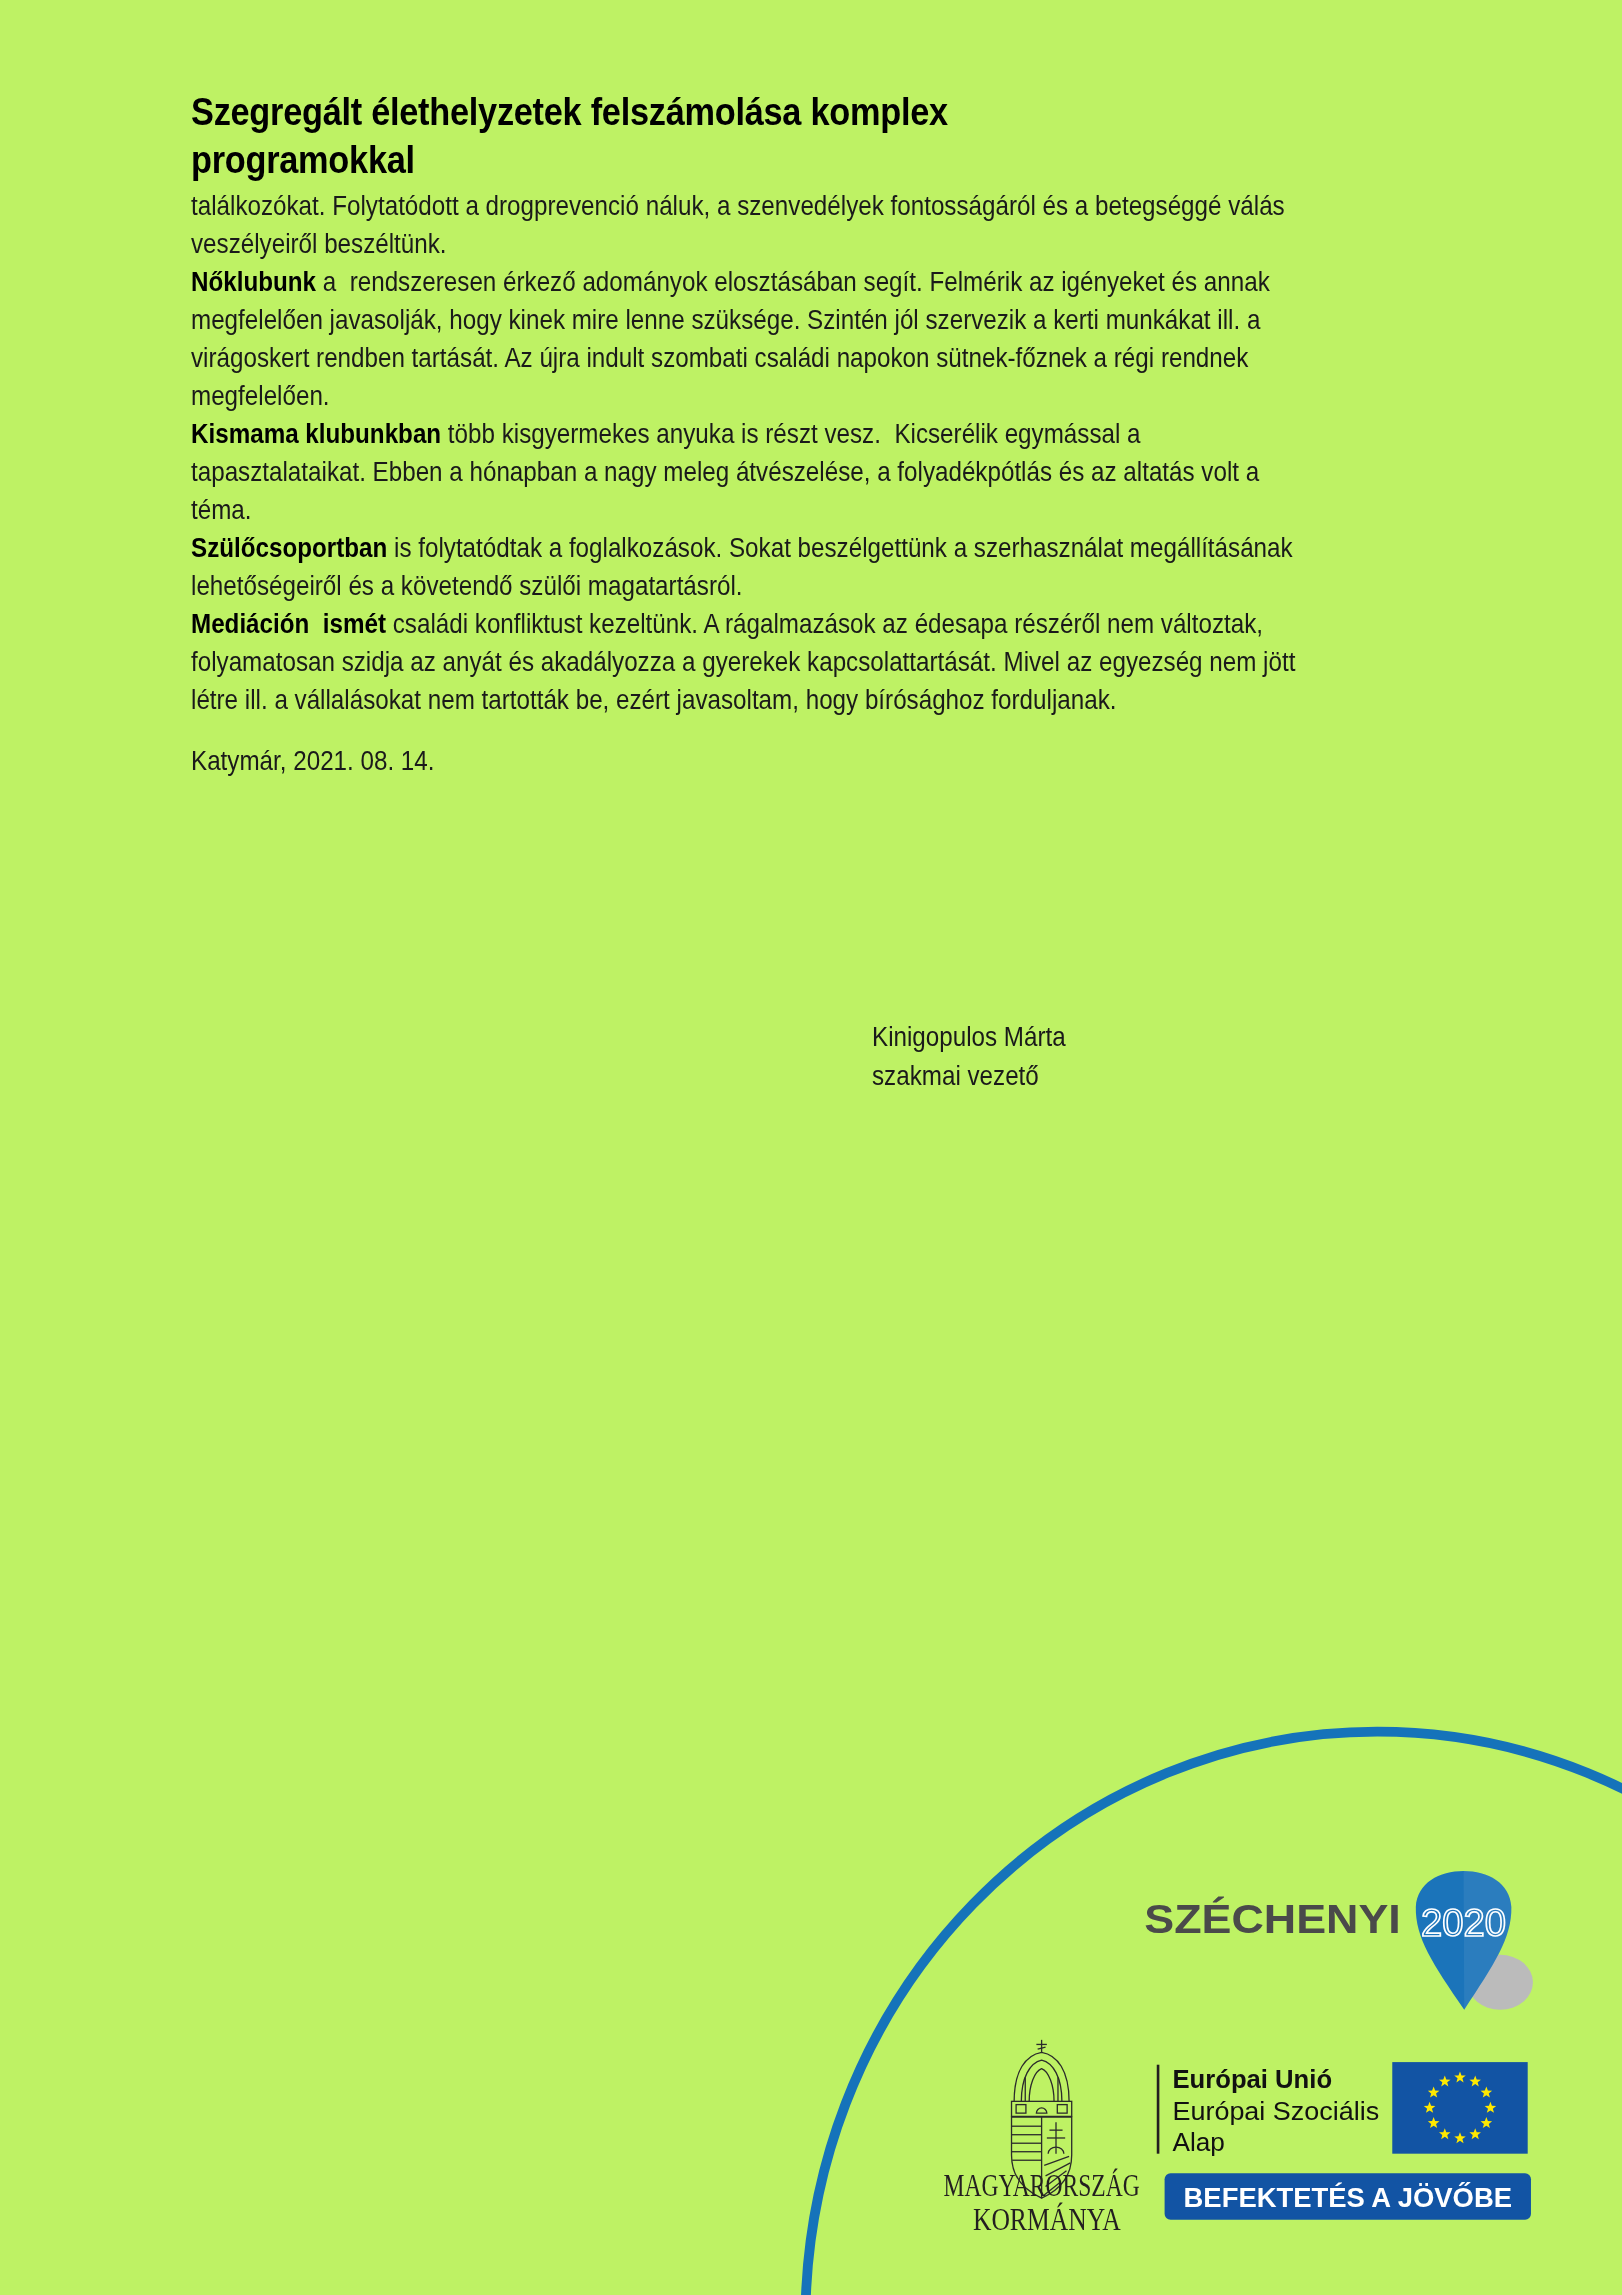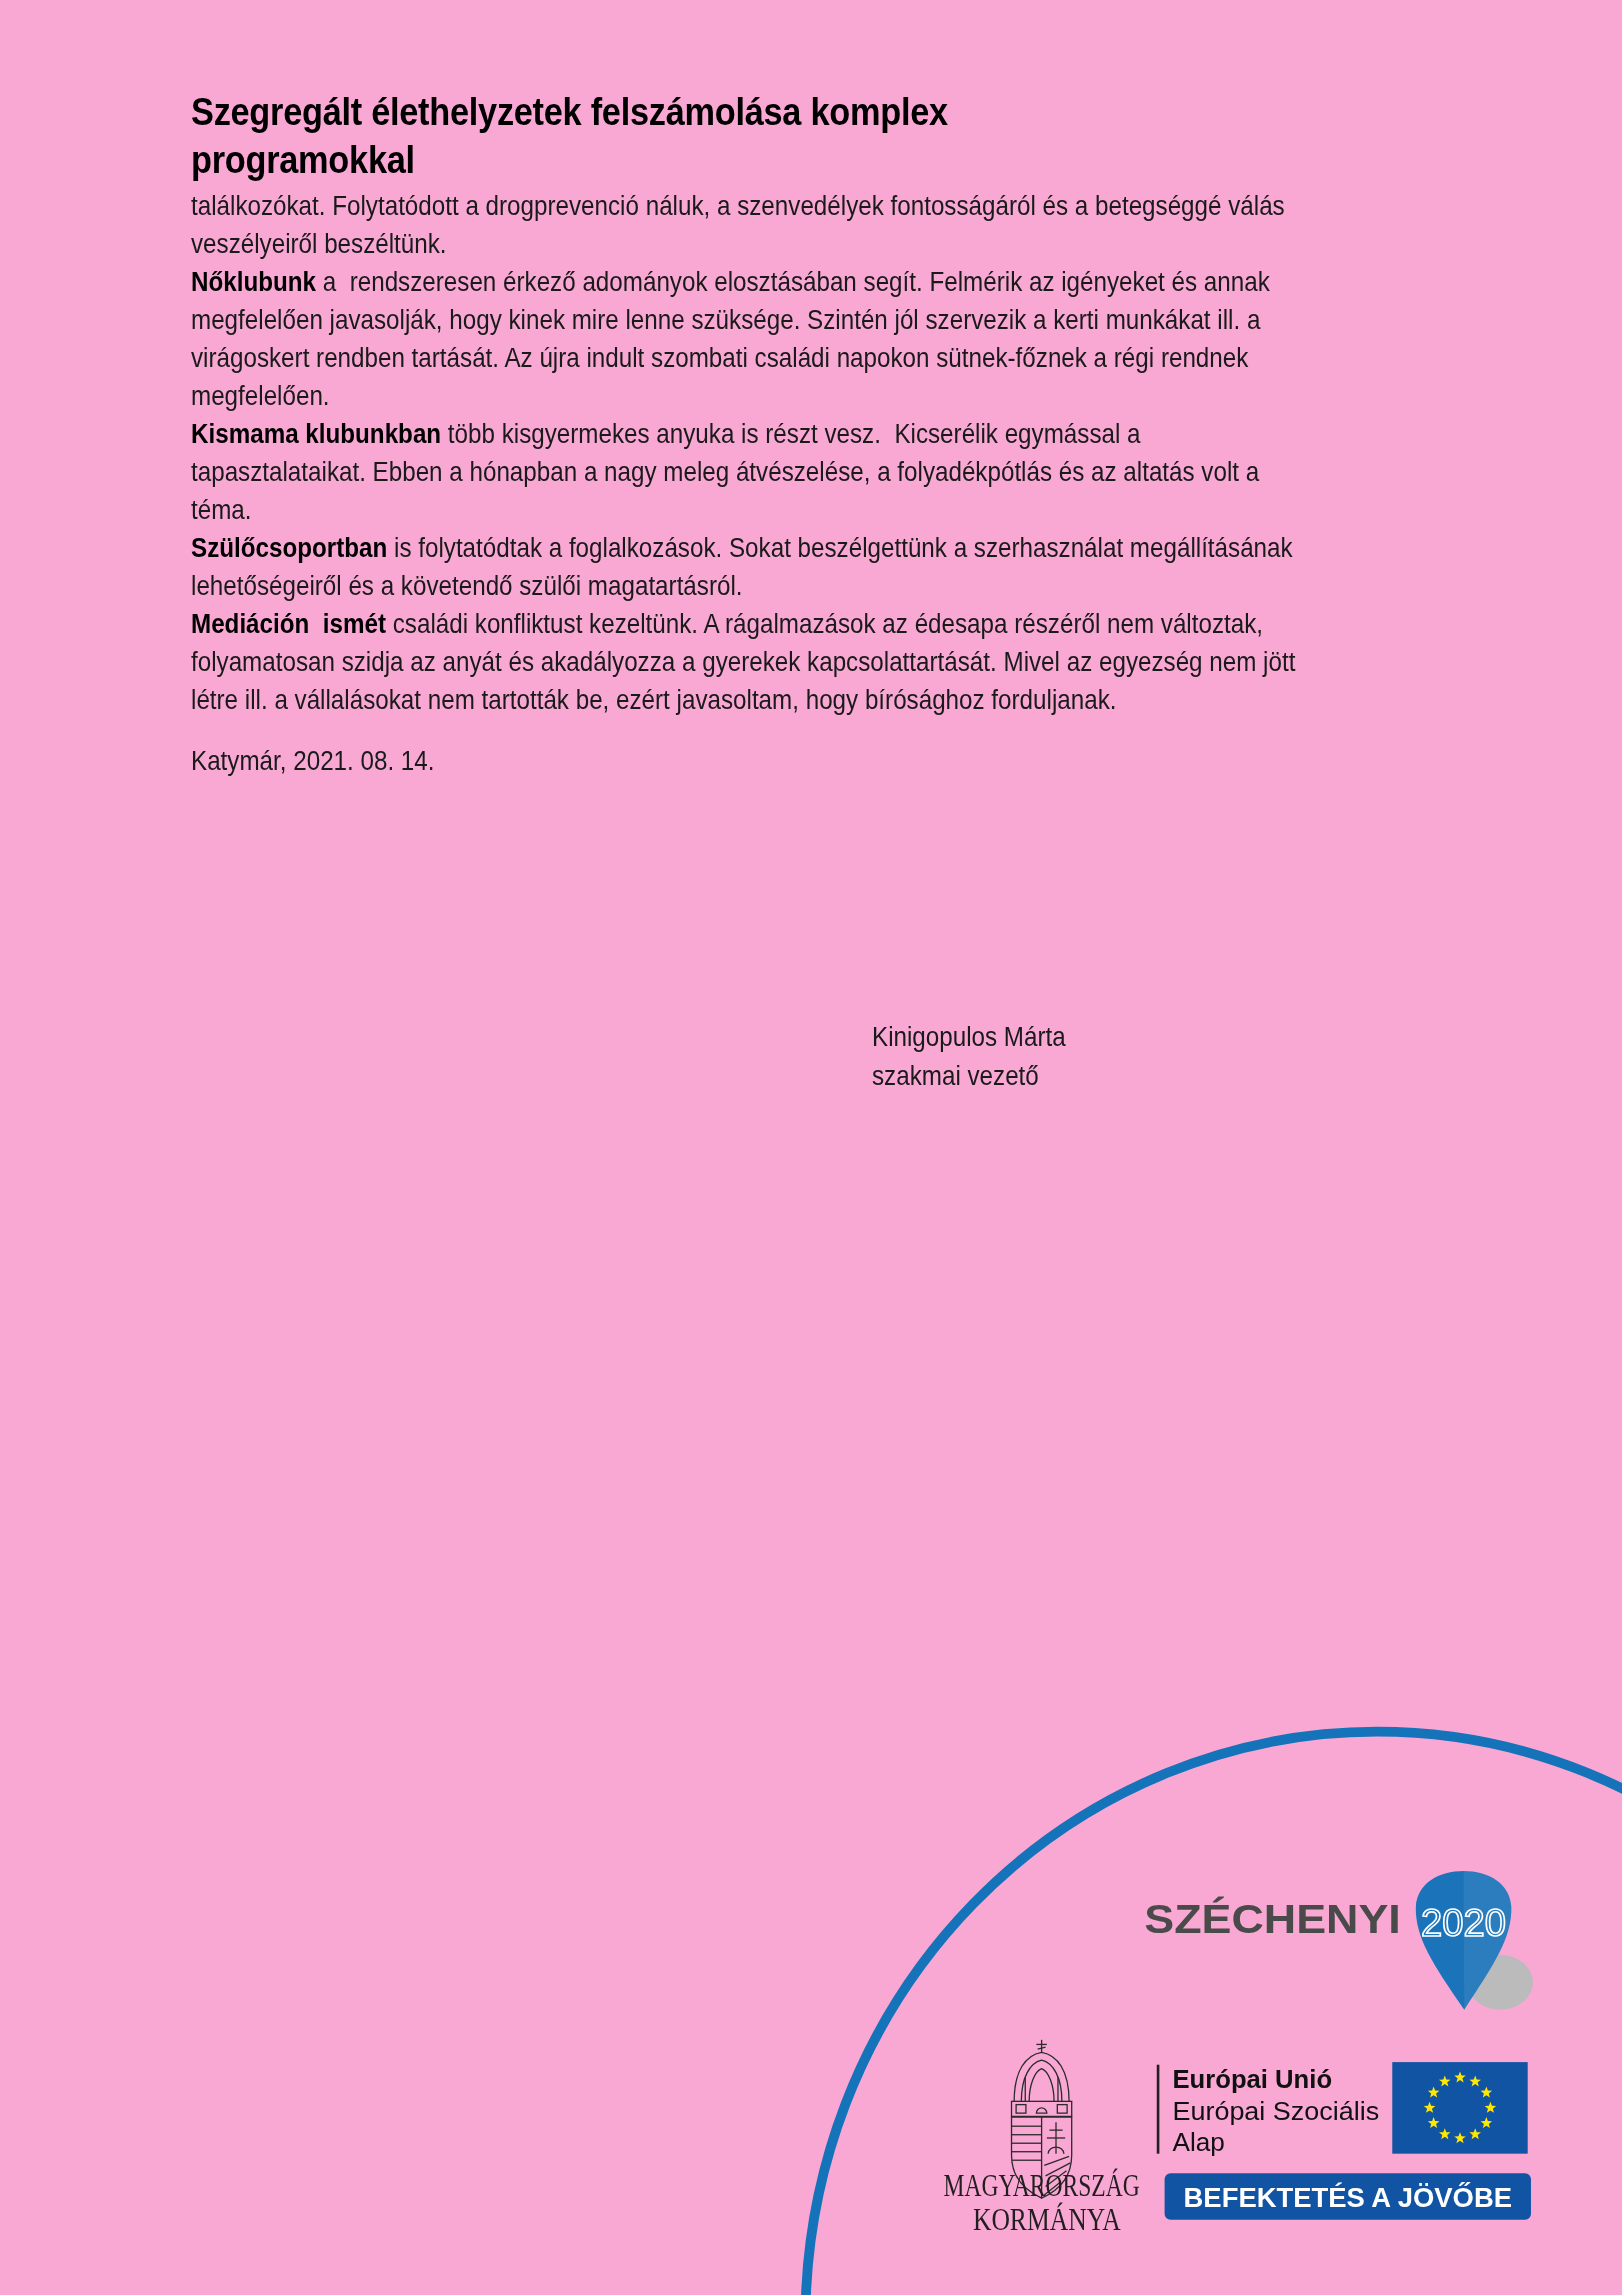--- a/index.html
+++ b/index.html
@@ -1,19 +1,19 @@
 <!DOCTYPE html>
 <html style="font-size:10.5px"><head>
 <meta charset="utf-8">
 <style>
   html,body{margin:0;padding:0;background:#ffffff;}
   .page{
     position:relative;
     width:1622px;height:2295px;
-    background:#f9a8d4;
+    background:#bef264;
     overflow:hidden;
     font-family:"Liberation Sans", sans-serif;
   }
   
   .content{
     position:absolute;left:191px;top:88px;width:1413px;
     transform:scaleX(0.88);transform-origin:0 0;
     color:#1a1a1a;
   }
   .content h1{

